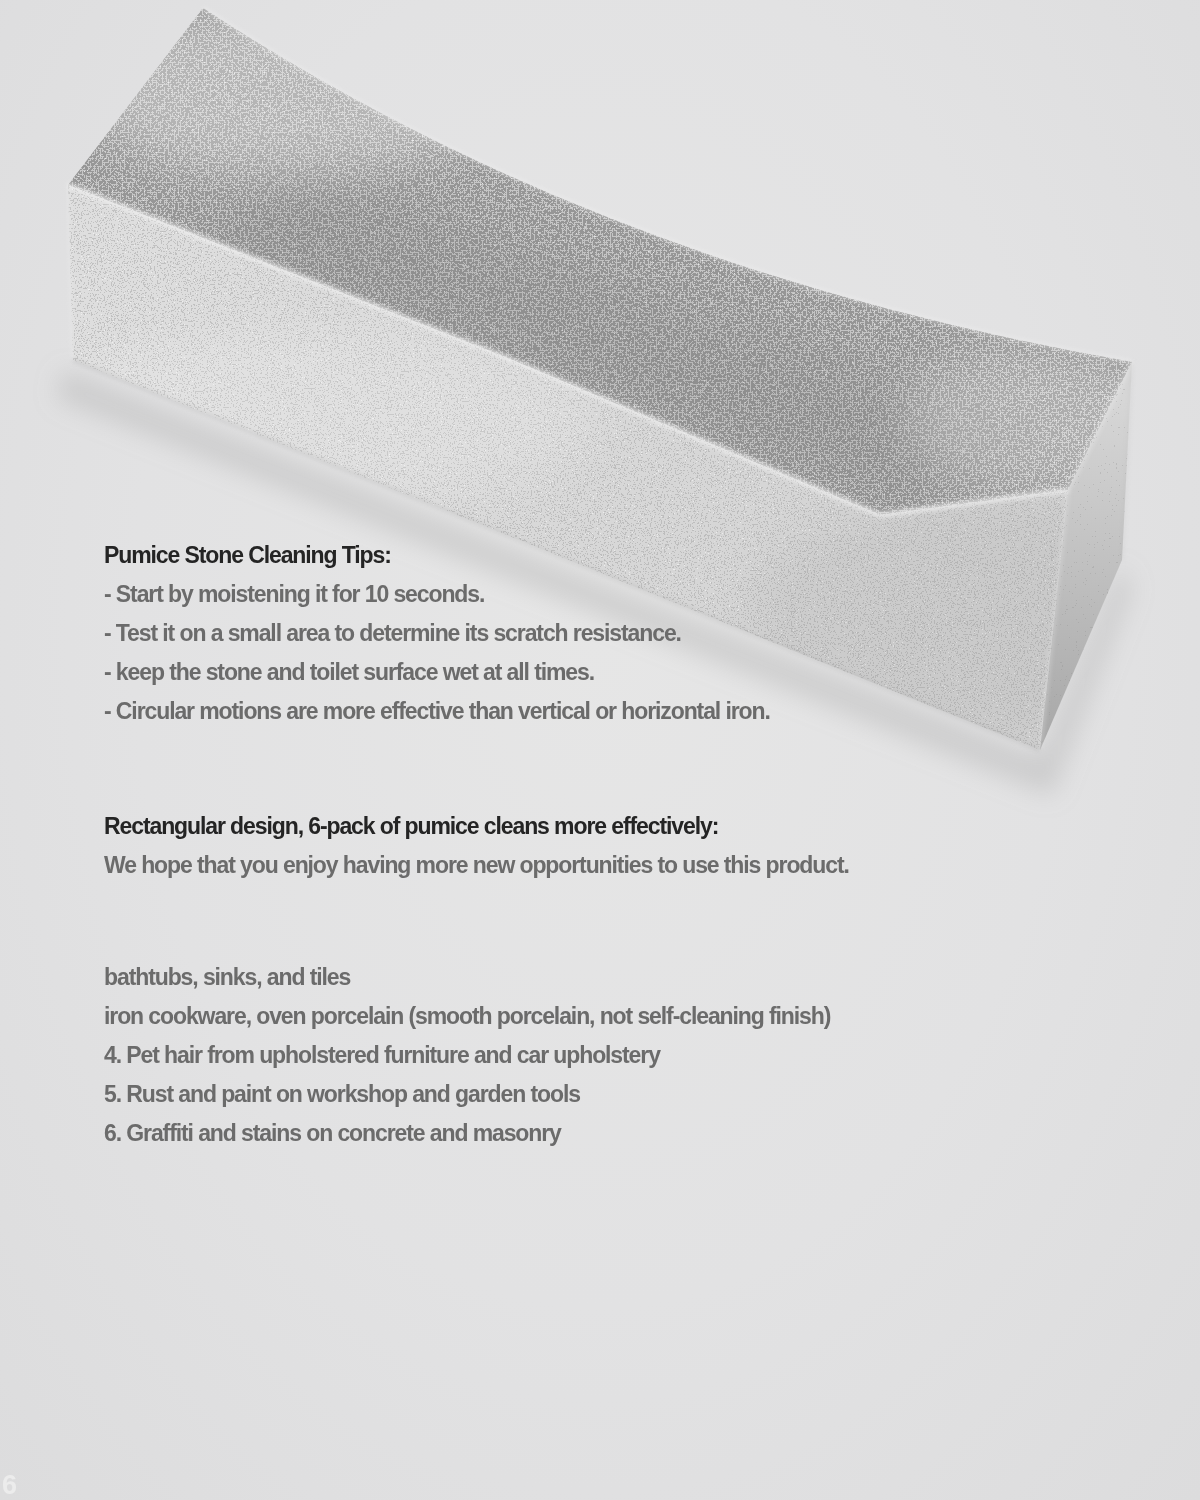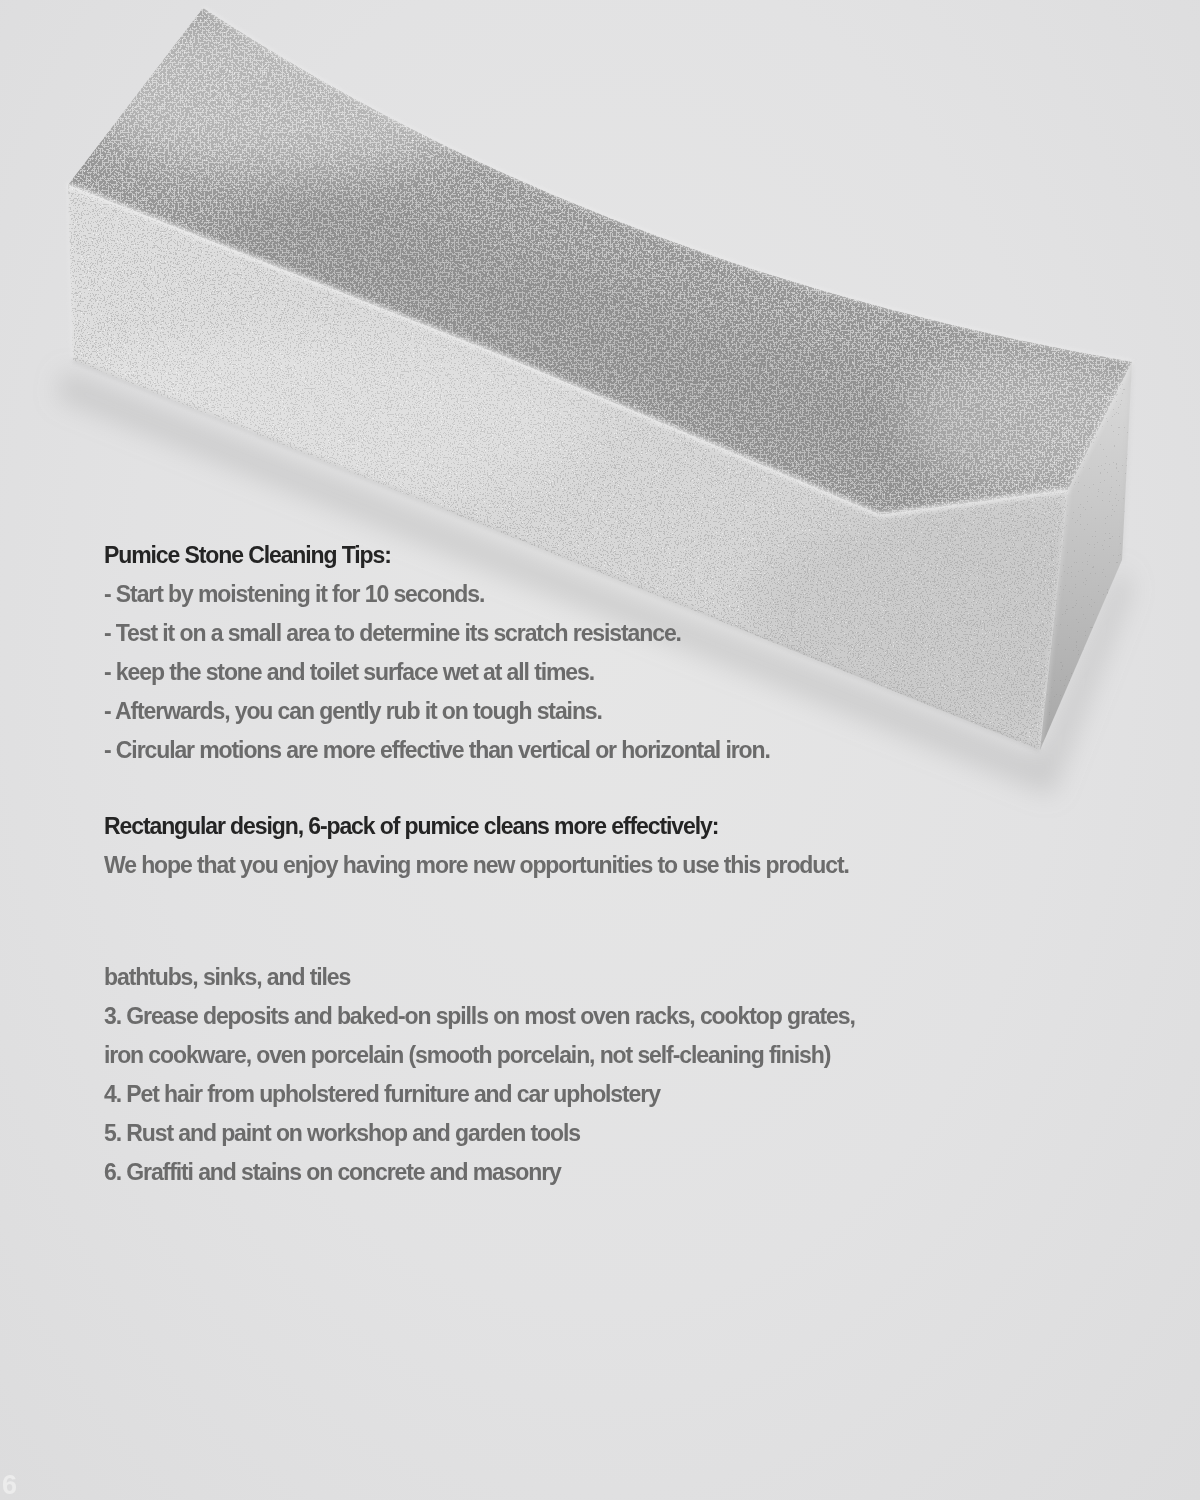--- a/index.html
+++ b/index.html
@@ -146,32 +146,30 @@
       <path d="M68,185 L73,360" stroke="#f0f0f0" stroke-width="2" opacity="0.5" filter="url(#b2)"></path>
       <path d="M1132,362 L1122,560" stroke="#b5b5b5" stroke-width="1.5" opacity="0.4" filter="url(#b2)"></path>
     </g>
   </svg>
 
   <div class="sec" style="top:536px">
     <div class="h">Pumice Stone Cleaning Tips:</div>
     <div>- Start by moistening it for 10 seconds.</div>
     <div>- Test it on a small area to determine its scratch resistance.</div>
     <div>- keep the stone and toilet surface wet at all times.</div>
-    <div>- Afterwards, you can gently rub it on tough stains.</div>
     <div>- Circular motions are more effective than vertical or horizontal iron.</div>
   </div>
 
   <div class="sec" style="top:807px">
     <div class="h">Rectangular design, 6-pack of pumice cleans more effectively:</div>
     <div>We hope that you enjoy having more new opportunities to use this product.</div>
   </div>
 
   <div class="sec" style="top:958px">
     <div>bathtubs, sinks, and tiles</div>
-    <div>3. Grease deposits and baked-on spills on most oven racks, cooktop grates,</div>
     <div>iron cookware, oven porcelain (smooth porcelain, not self-cleaning finish)</div>
     <div>4. Pet hair from upholstered furniture and car upholstery</div>
     <div>5. Rust and paint on workshop and garden tools</div>
     <div>6. Graffiti and stains on concrete and masonry</div>
   </div>
 
 
   <div class="corner-mark">6</div>
 
 </div>

